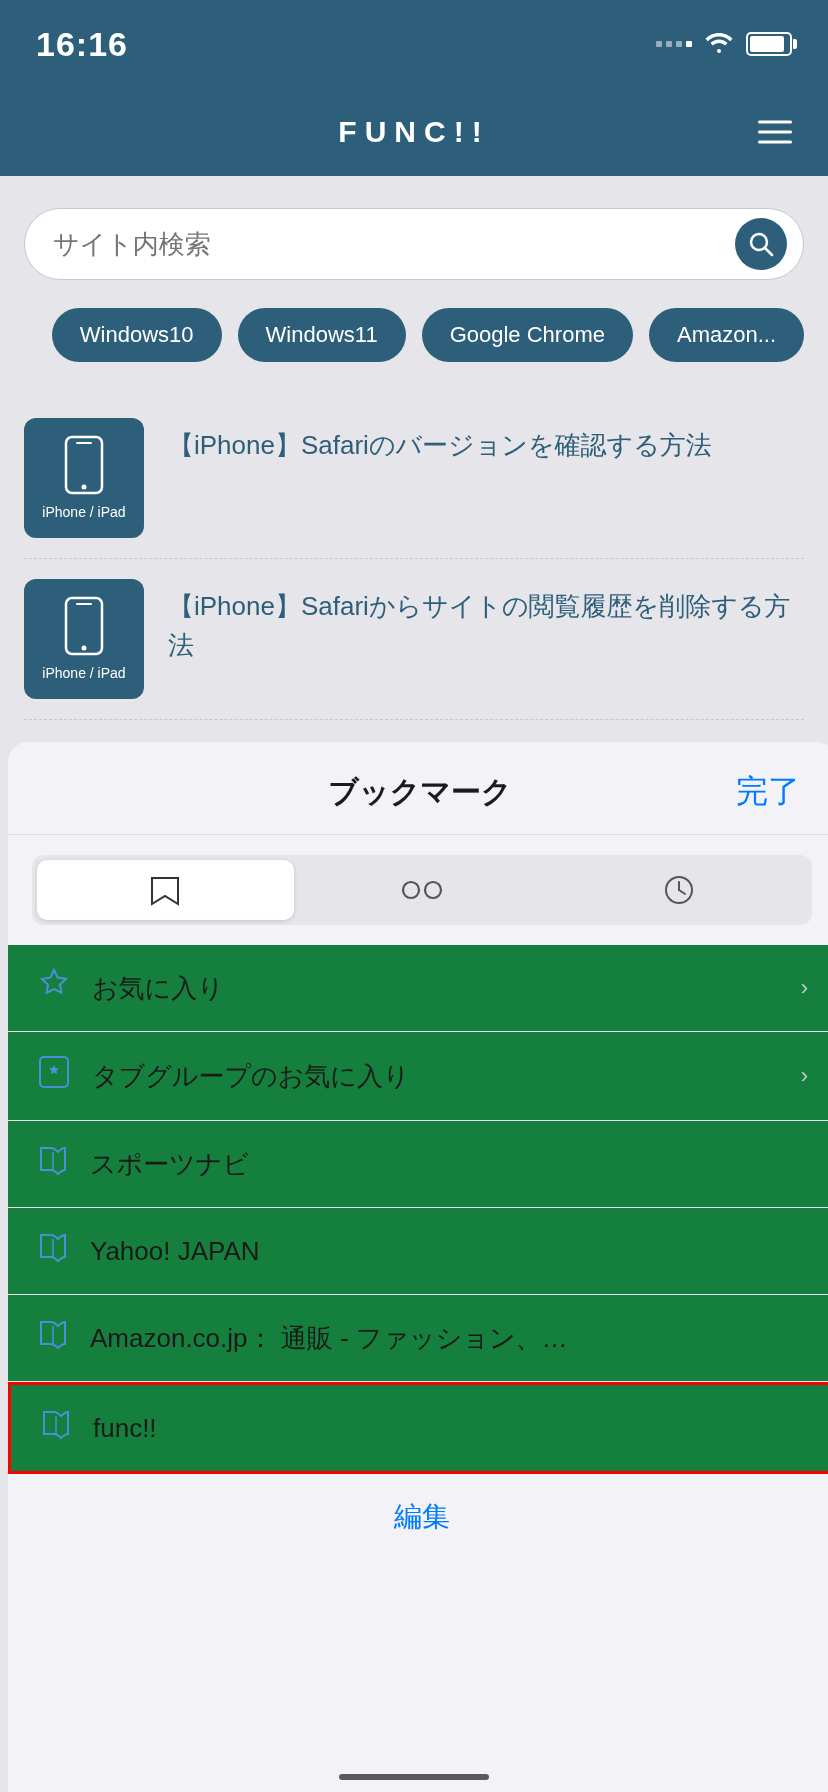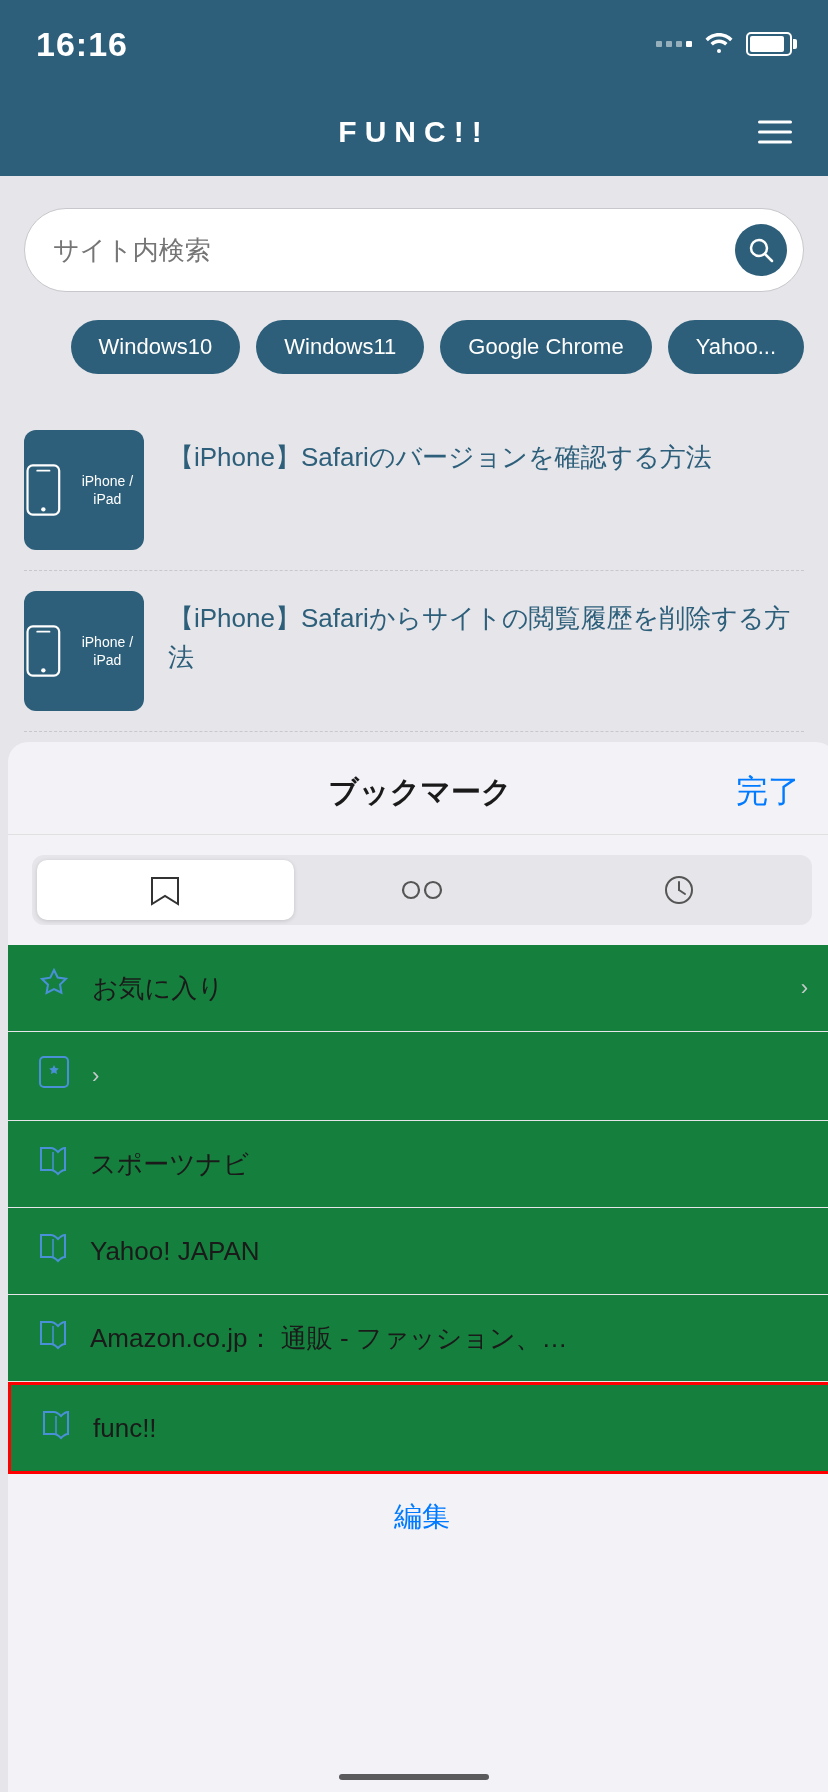--- a/index.html
+++ b/index.html
@@ -115,21 +115,21 @@
       padding: 32px 24px 0;
     }
 
     
     .search-container {
       background: white;
       border-radius: 50px;
       display: flex;
       align-items: center;
       padding: 0 16px;
-      height: 84px;
+      height: 72px;
       border: 1.5px solid #c8c8cc;
       margin-bottom: 28px;
     }
     .search-input {
       flex: 1;
       border: none;
       outline: none;
       font-size: 26px;
       color: #888;
       background: transparent;
@@ -179,21 +179,21 @@
       padding: 20px 0;
       border-bottom: 1.5px dashed #c8c8cc;
     }
     .article-thumb {
       width: 120px;
       height: 120px;
       background: #2d5f7a;
       border-radius: 12px;
       flex-shrink: 0;
       display: flex;
-      flex-direction: row;
+      flex-direction: column;
       align-items: center;
       justify-content: center;
       gap: 8px;
     }
     .thumb-label {
       color: white;
       font-size: 14px;
       text-align: center;
       line-height: 1.3;
     }
@@ -366,21 +366,21 @@
         <circle cx="11" cy="11" r="8" stroke="white" stroke-width="2.5"></circle>
         <line x1="17" y1="17" x2="24" y2="24" stroke="white" stroke-width="2.5" stroke-linecap="round"></line>
       </svg>
     </button>
   </div>
 
   <div class="tags-container">
     <div class="tag-pill">Windows10</div>
     <div class="tag-pill">Windows11</div>
     <div class="tag-pill">Google Chrome</div>
-    <div class="tag-pill">Yahoo...</div>
+    <div class="tag-pill">Amazon...</div>
   </div>
 
   <div class="article-list">
     <div class="article-item">
       <div class="article-thumb">
         <svg width="44" height="60" viewBox="0 0 44 60" fill="none">
           <rect x="4" y="2" width="36" height="56" rx="6" stroke="white" stroke-width="2.5"></rect>
           <line x1="15" y1="8" x2="29" y2="8" stroke="white" stroke-width="2" stroke-linecap="round"></line>
           <circle cx="22" cy="52" r="2.5" fill="white"></circle>
         </svg>
@@ -445,20 +445,21 @@
       <span class="sheet-item-chevron">›</span>
     </div>
 
     <div class="sheet-list-item">
       <span class="sheet-item-icon bookmark-star-icon">
         <svg width="36" height="36" viewBox="0 0 36 36" fill="none">
           <rect x="4" y="3" width="28" height="30" rx="4" stroke="#4a90d9" stroke-width="2" fill="none"></rect>
           <path d="M18 11l1.5 3 3.3.5-2.4 2.3.6 3.3L18 18.5l-3 1.6.6-3.3-2.4-2.3 3.3-.5z" fill="#4a90d9"></path>
         </svg>
       </span>
+      <span class="sheet-item-text">タブグループのお気に入り</span>
       <span class="sheet-item-chevron">›</span>
     </div>
 
     <div class="sheet-list-item">
       <span class="sheet-item-icon book-icon">
         <svg width="34" height="34" viewBox="0 0 34 34" fill="none">
           <path d="M5 5h10c3 0 5 2 7 4h0c2-2 4-4 7-4h0v22c-3 0-5 2-7 4-2-2-4-4-7-4H5V5z" stroke="#4a90d9" stroke-width="2" fill="none"></path>
           <line x1="17" y1="9" x2="17" y2="27" stroke="#4a90d9" stroke-width="1.5"></line>
         </svg>
       </span>

